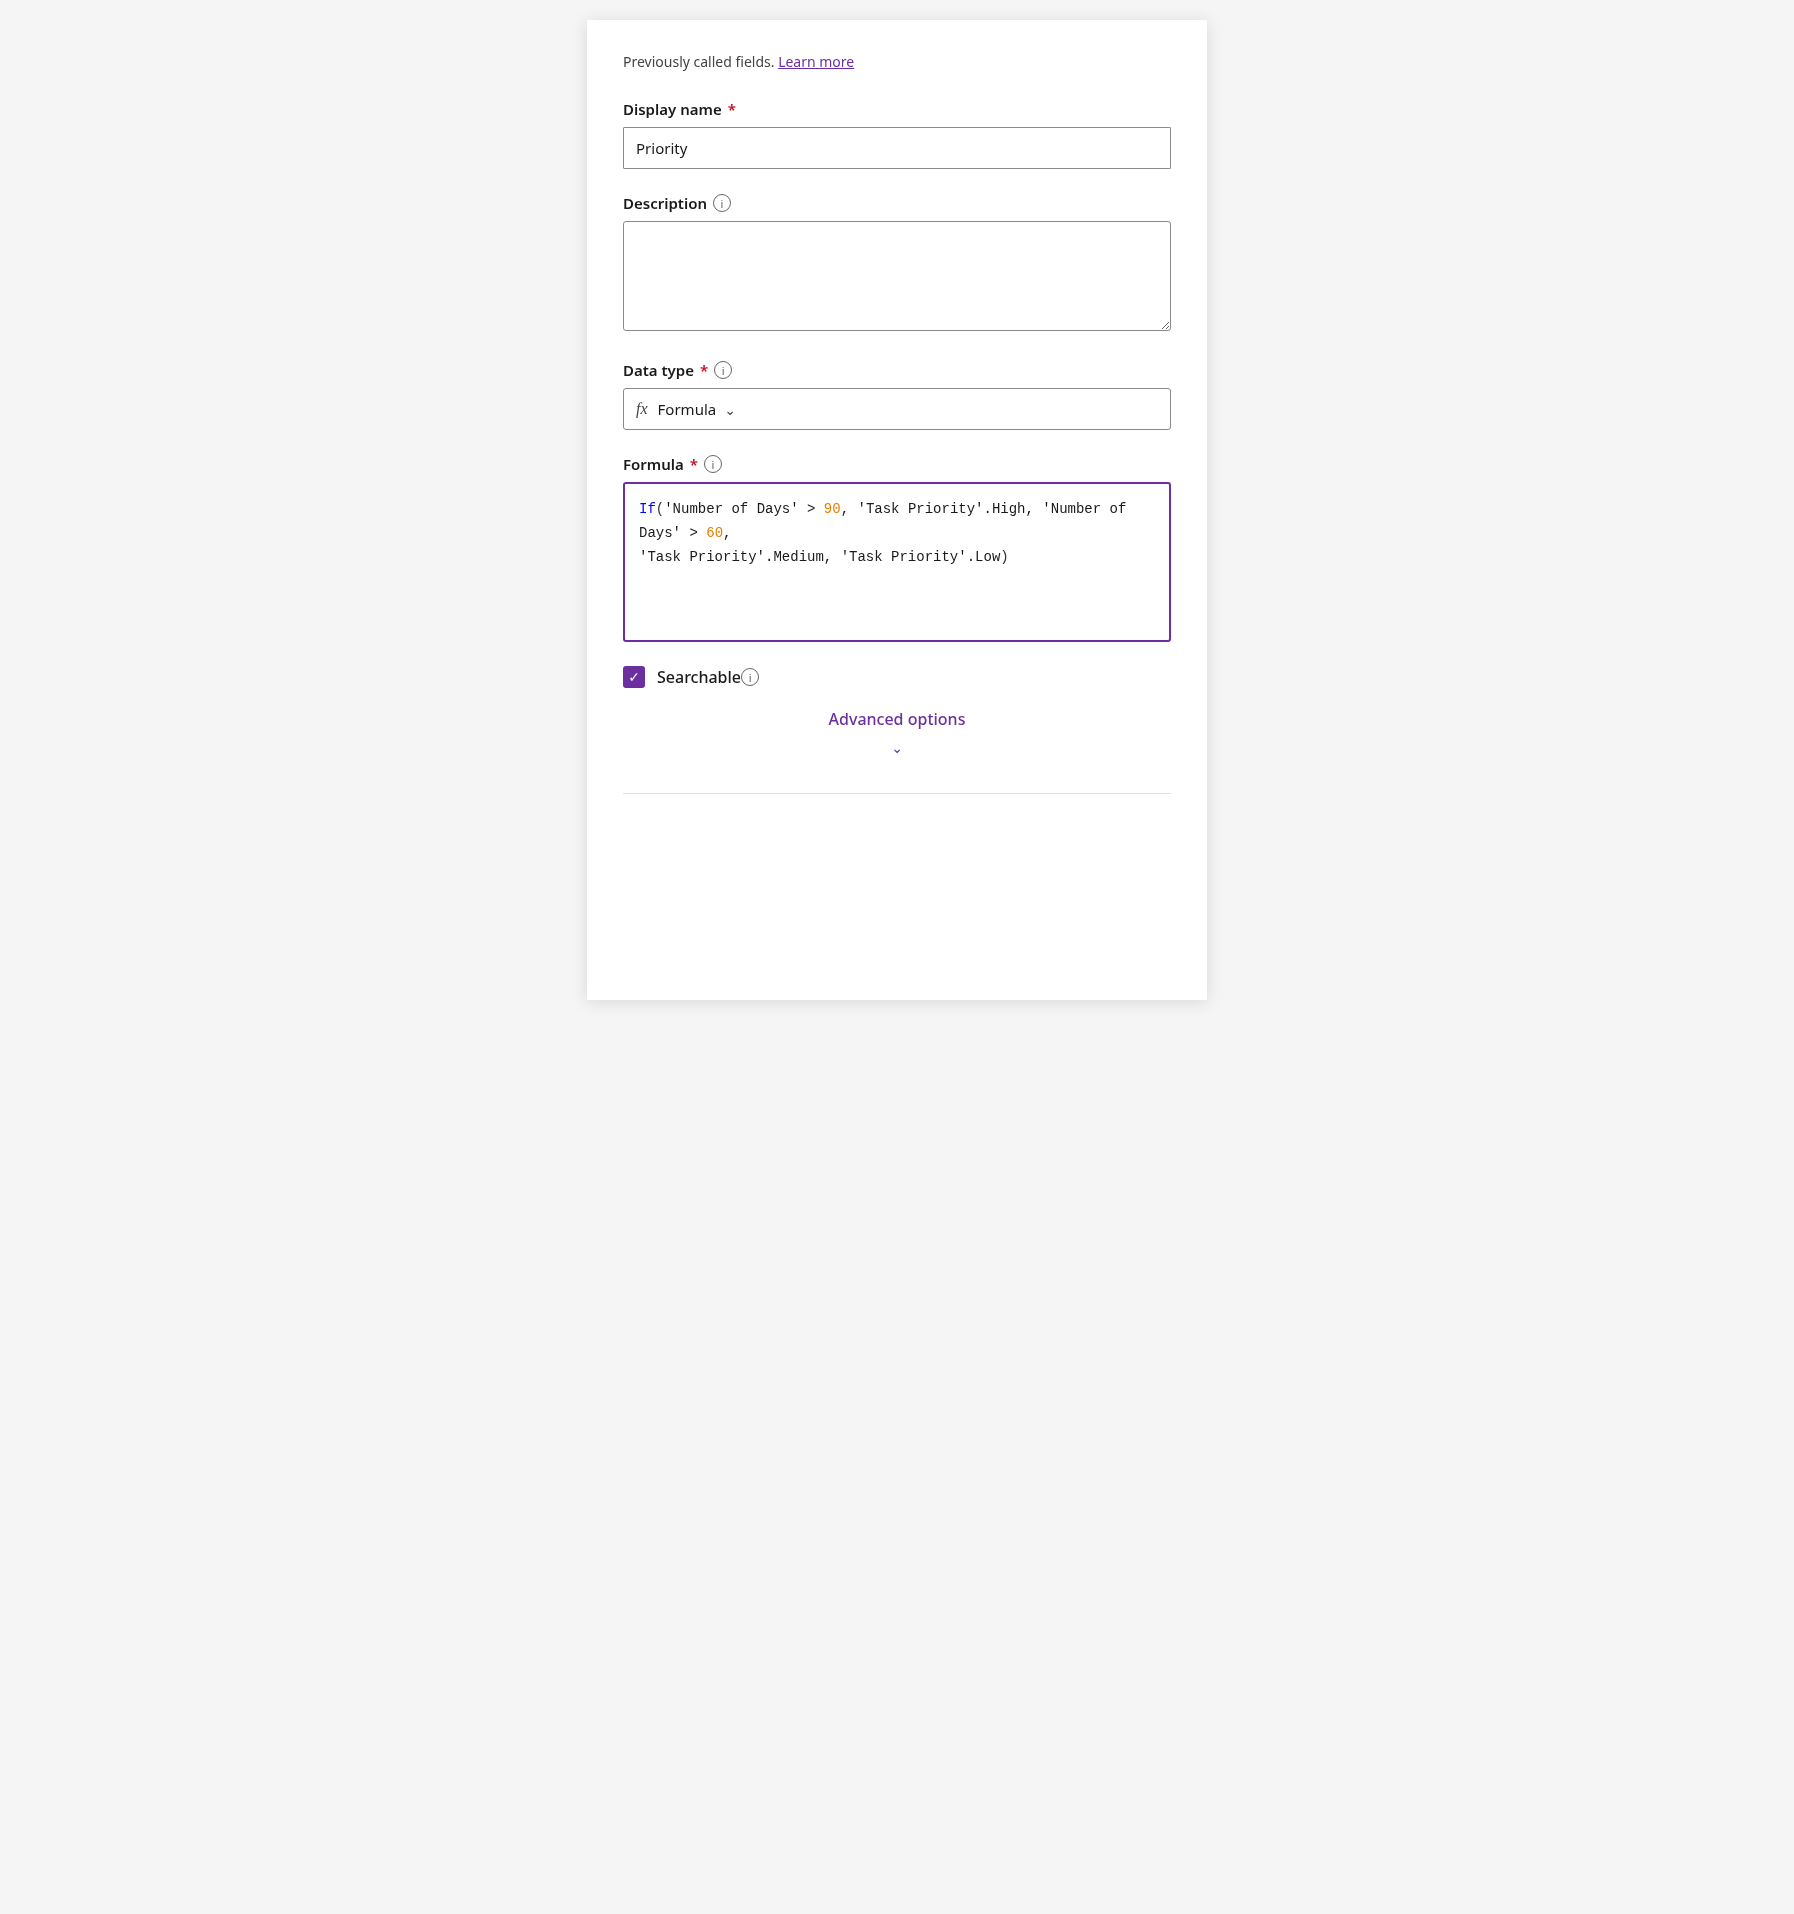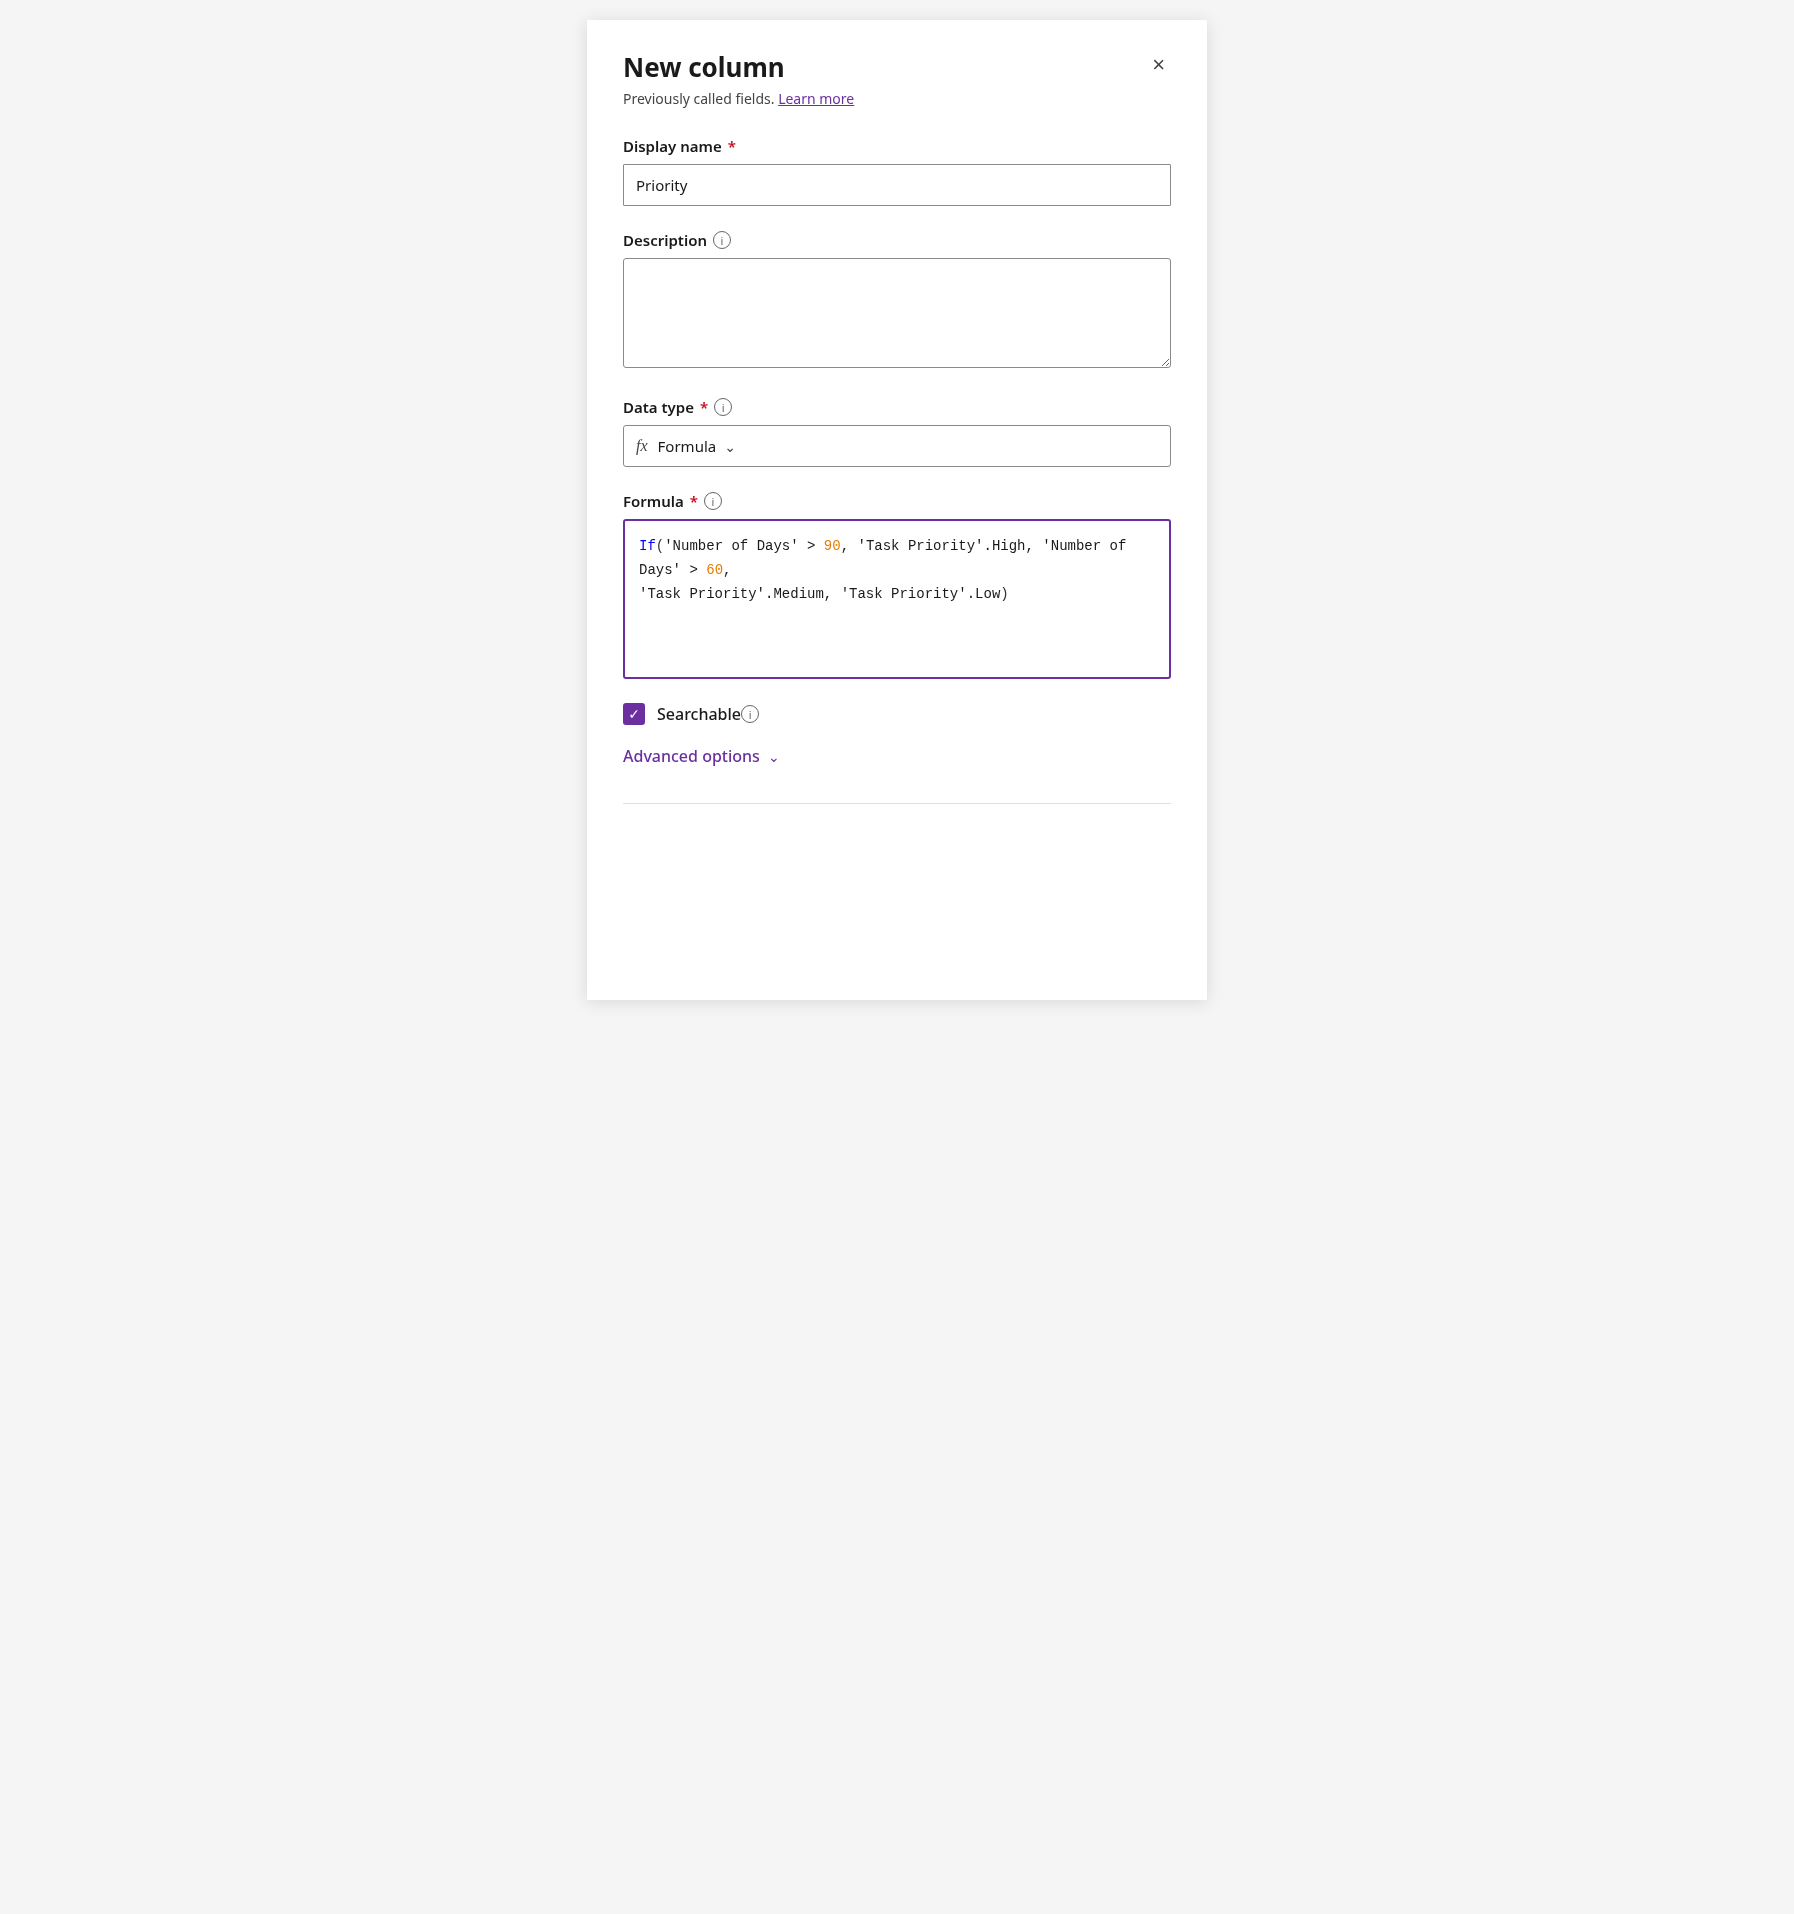--- a/index.html
+++ b/index.html
@@ -212,20 +212,21 @@
       display: flex;
       align-items: center;
     }
 
     .advanced-options-row {
       display: flex;
       align-items: center;
       gap: 8px;
       margin-bottom: 36px;
       cursor: pointer;
+      flex-direction: column;
     }
 
     .advanced-options-text {
       font-size: 16px;
       color: #6b2fa0;
       font-weight: 500;
     }
 
     .advanced-chevron {
       font-size: 14px;
@@ -268,24 +269,20 @@
       border: none;
       border-top: 1px solid #e0e0e0;
       margin: 8px 0 32px 0;
     }
   </style>
 </head>
 <body>
 
 <div class="panel">
 
-  <div class="panel-header">
-    <h1 class="panel-title">New column</h1>
-    <button class="close-button">×</button>
-  </div>
 
   <p class="panel-subtitle">
     <span>Previously called fields.</span>
     <a>Learn more</a>
   </p>
 
   <div class="field-group">
     <label class="field-label">
       <span>Display name</span>
       <span class="required-star">*</span>

